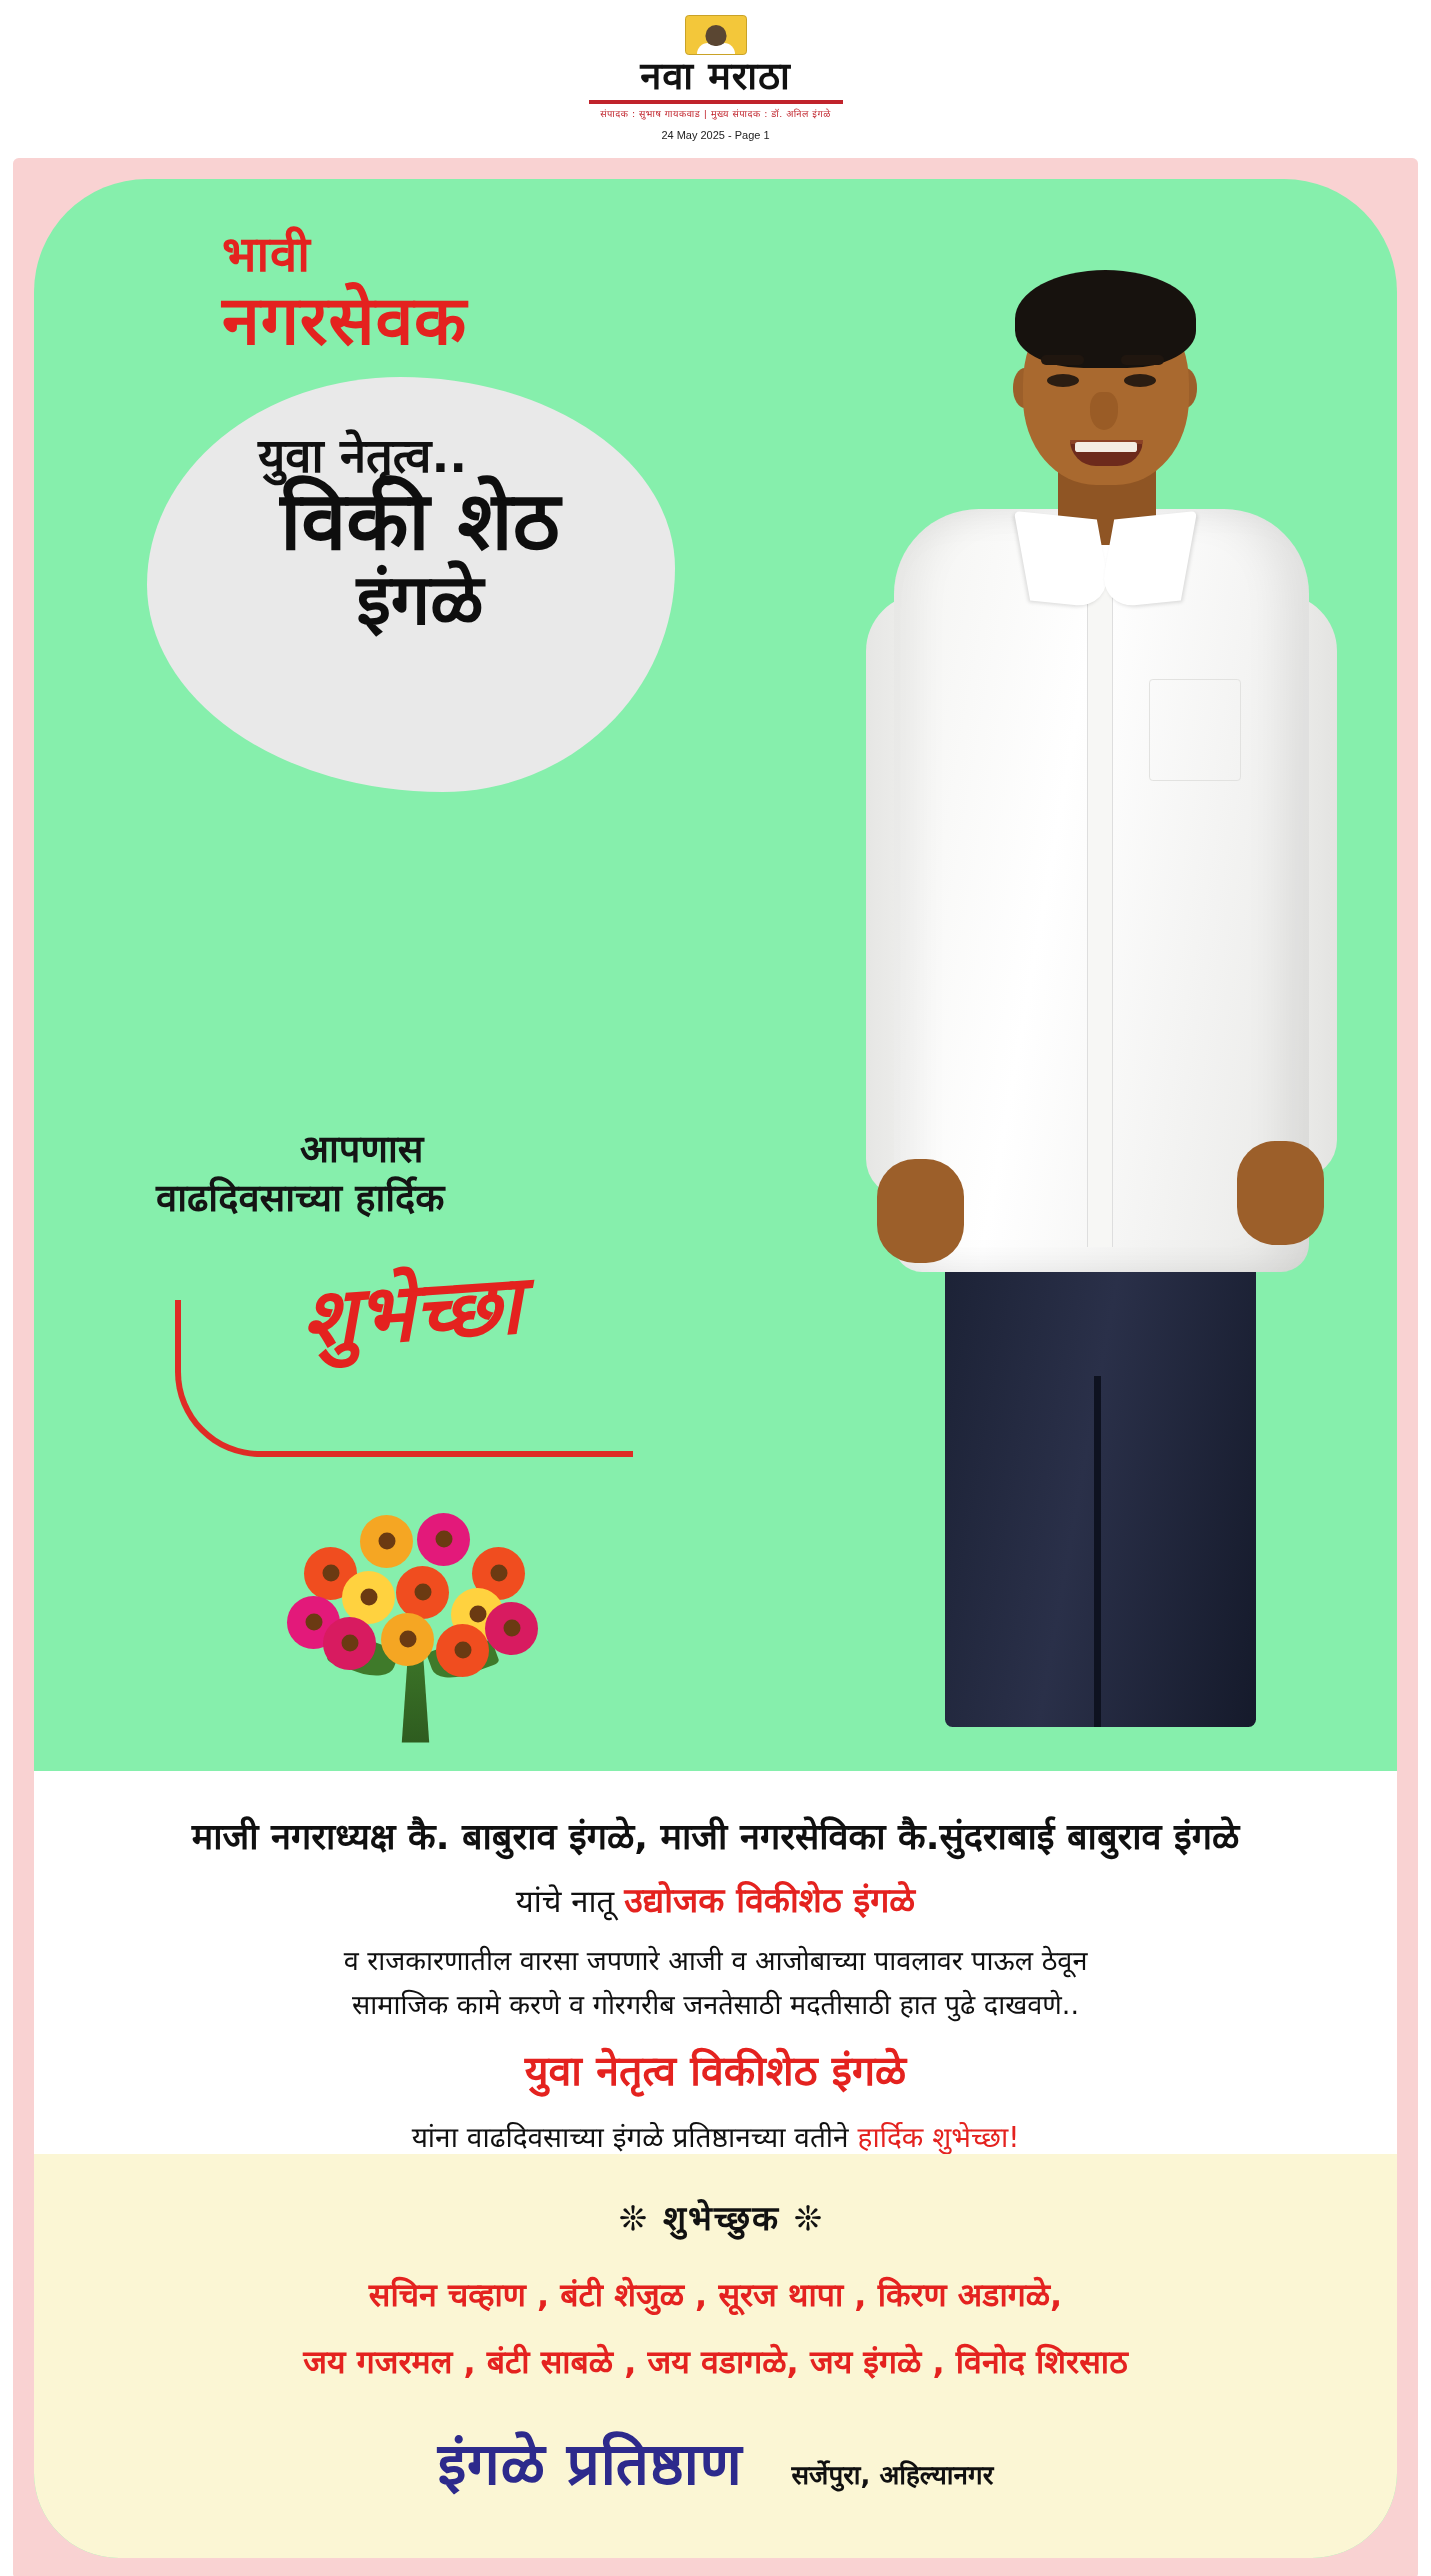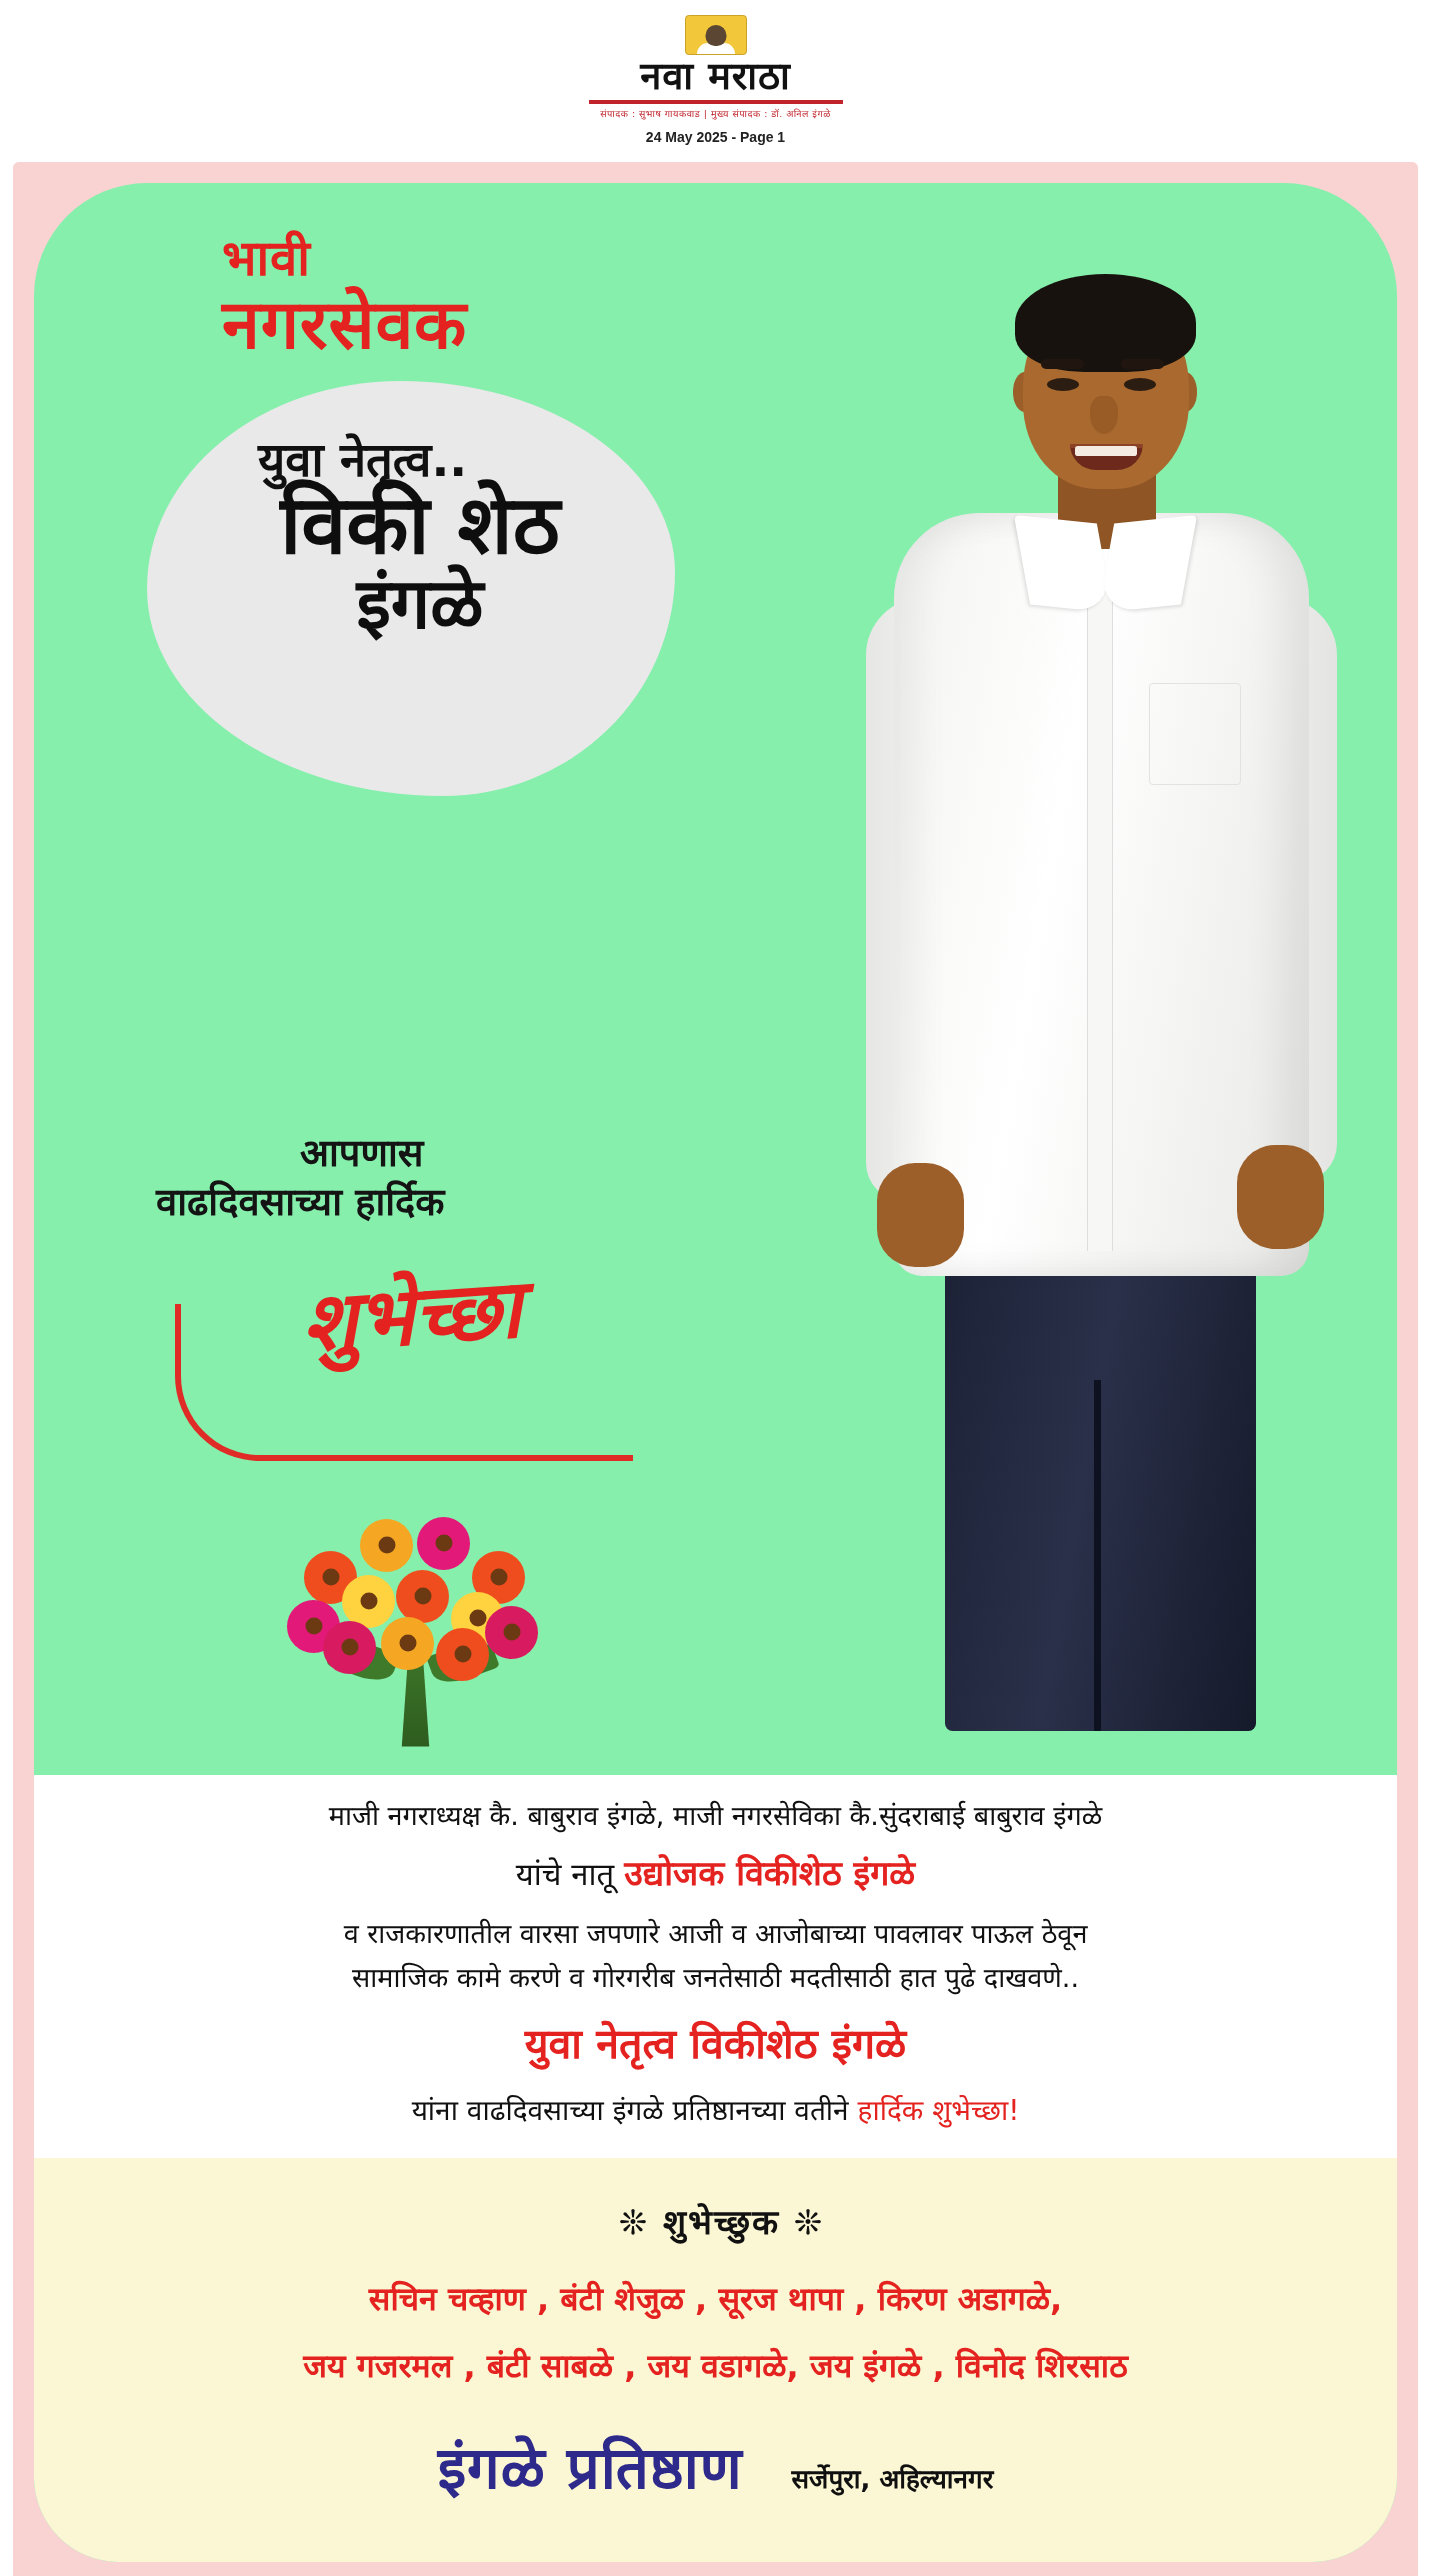--- a/index.html
+++ b/index.html
@@ -79,22 +79,22 @@
     margin-bottom: 6.6px;
   }
   .epaper-url {
     font-family: "Liberation Sans", sans-serif;
     font-size: 12.2px;
     color: #333333;
     margin-top: 1.9px;
   }
   .epaper-date {
     font-family: "Liberation Sans", sans-serif;
-    font-size: 14px;
-    font-weight: bold;
+    font-size: 11px;
+    font-weight: normal;
     color: #222222;
     margin-top: 1.9px;
   }
 
   
   .poster {
     position: relative;
     margin: 17px 13px 13px 13px;
     height: 2421px;
     background: #f9d2d2;
@@ -449,21 +449,21 @@
     top: 1592px;
     height: 383px;
     background: #ffffff;
     text-align: center;
   }
   .bp-line {
     font-family: "DejaVu Sans", sans-serif;
     color: #101010;
     line-height: 1.35;
   }
-  .l1 { font-size: 27px; margin-top: 23px; }
+  .l1 { font-size: 36px; margin-top: 42px; font-weight: bold; }
   .l2 { font-size: 31px; margin-top: 17px; }
   .l2 .red { color: #e4221f; font-weight: bold; font-size: 34px; }
   .l3 { font-size: 27px; margin-top: 19px; }
   .l4 { font-size: 27px; margin-top: 7.5px; }
   .l5 { font-size: 41px; font-weight: bold; color: #e4221f; margin-top: 21px; }
   .l6 { font-size: 28px; margin-top: 19px; }
   .l6 .red { color: #e4221f; font-weight: normal; }
 
   
   .wish-panel {

